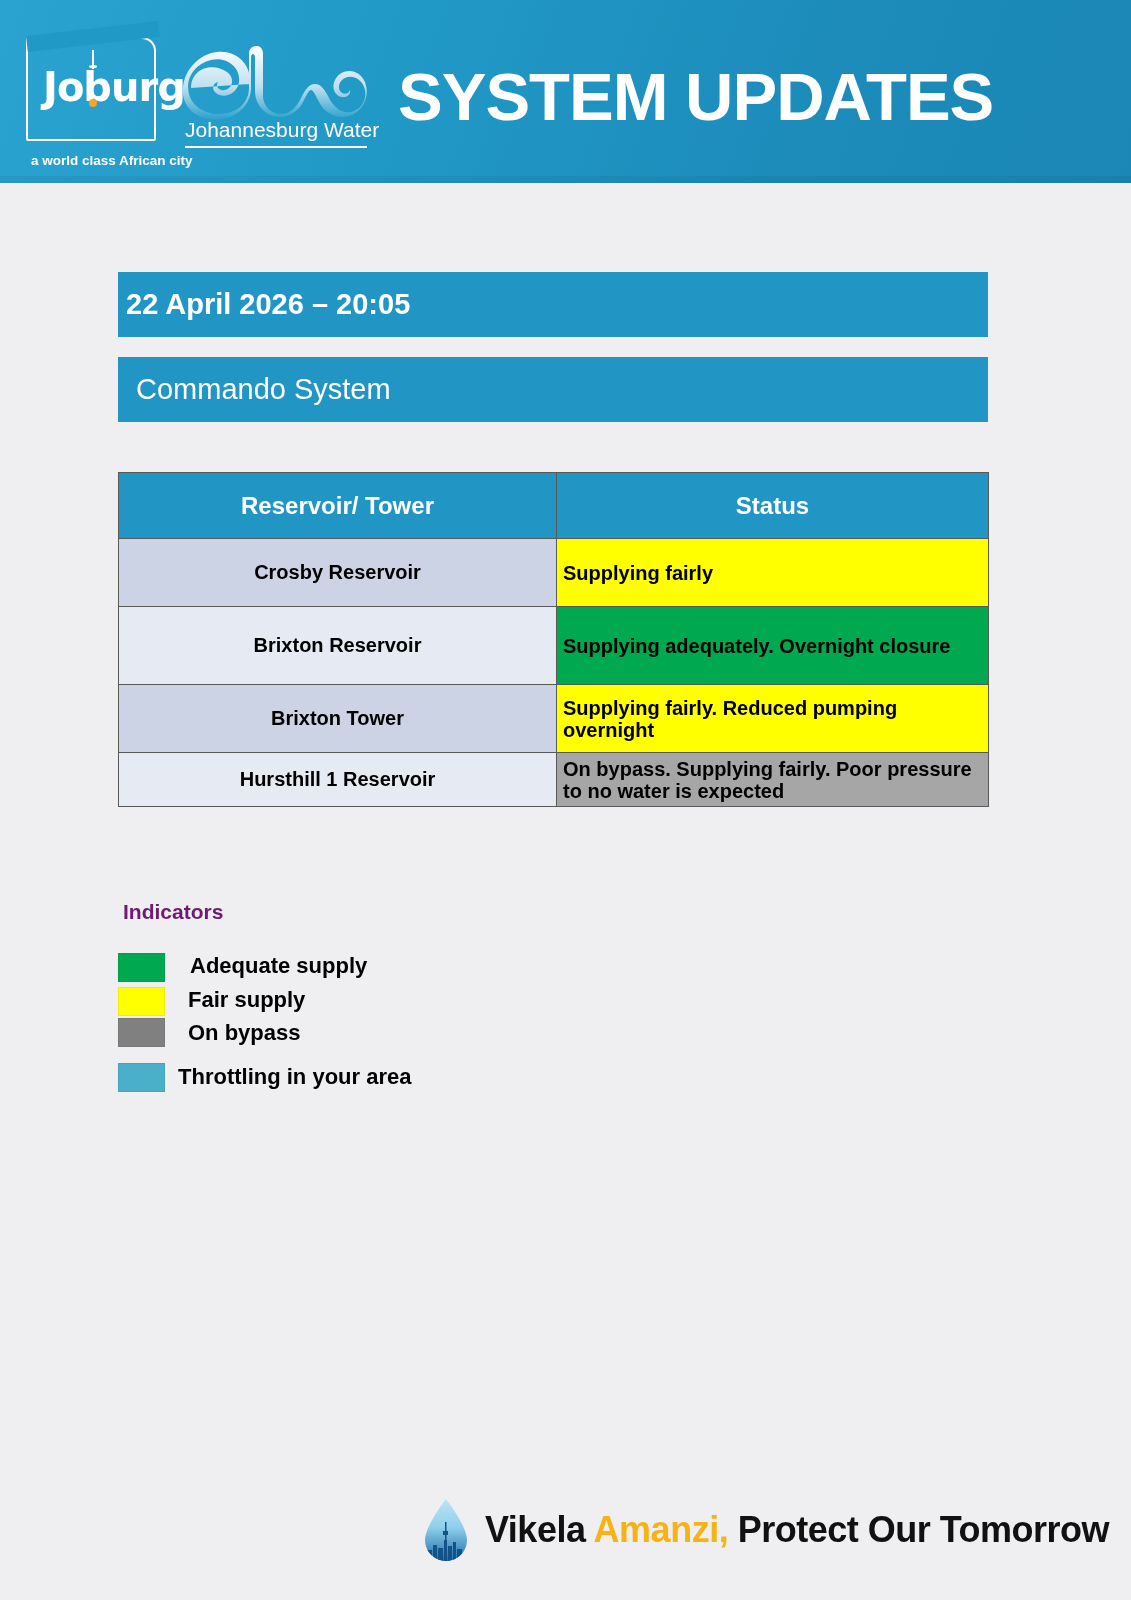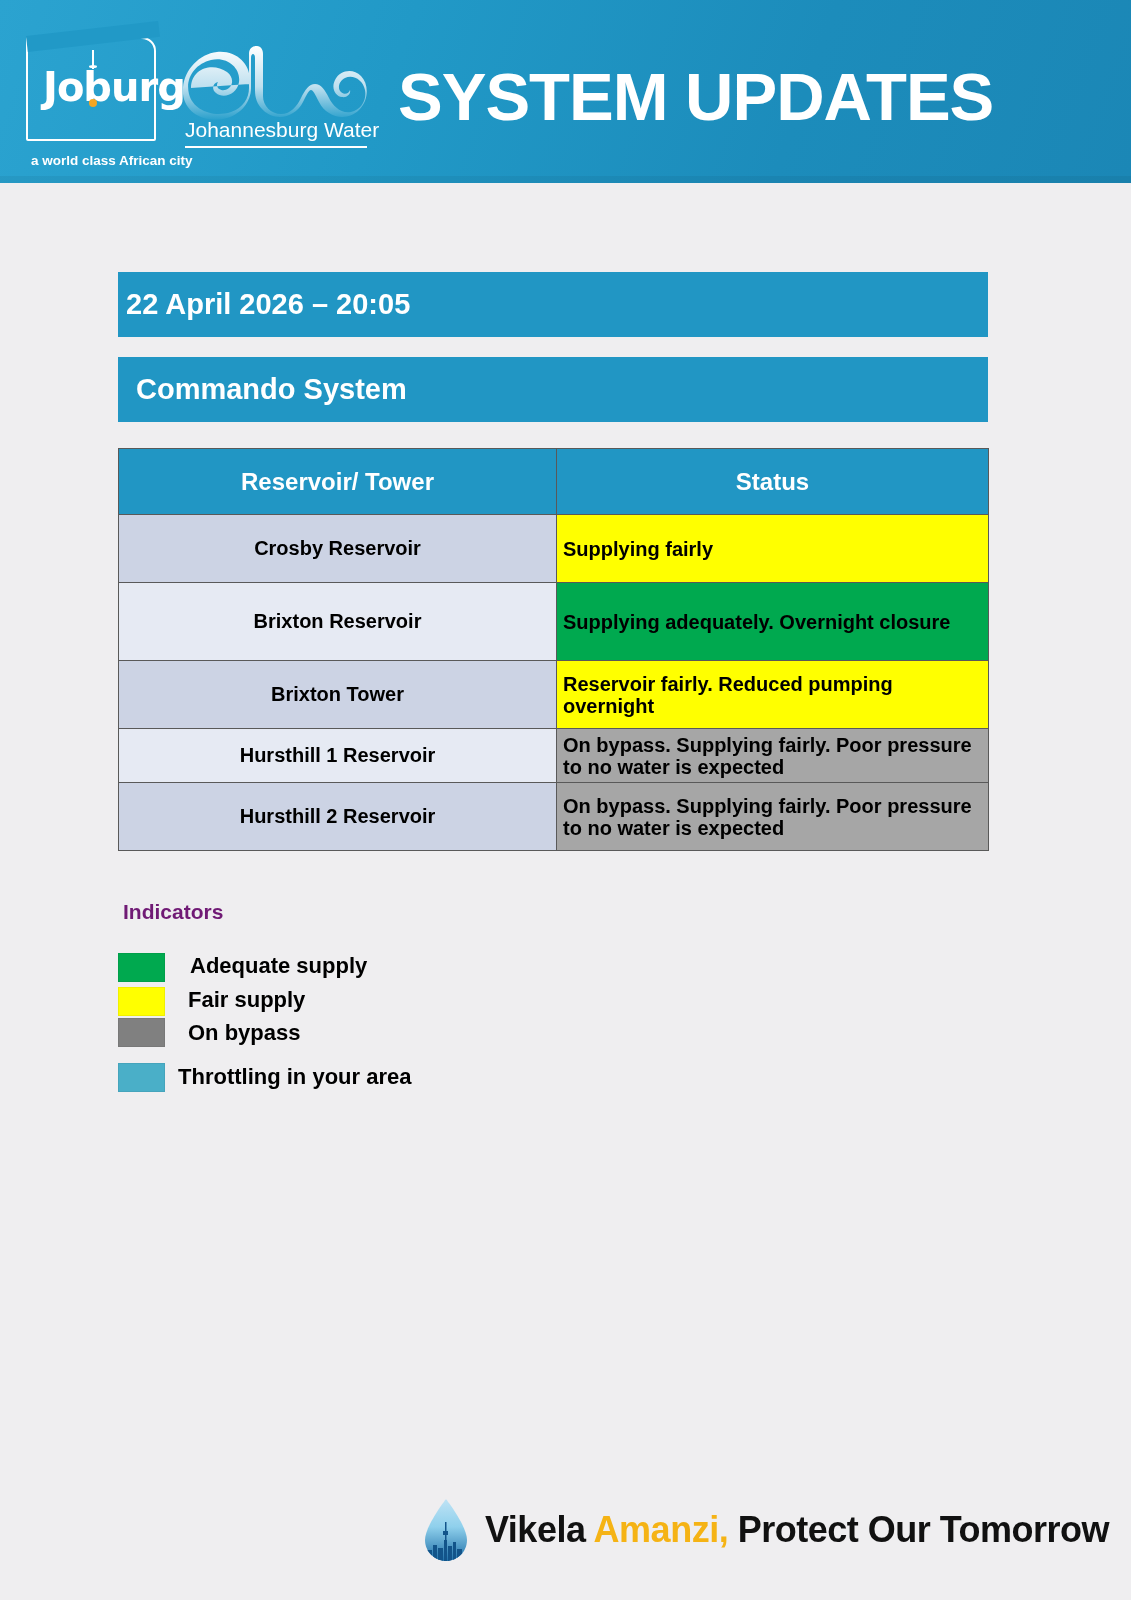--- a/index.html
+++ b/index.html
@@ -155,29 +155,29 @@
     position: absolute;
     left: 118px; top: 357px;
     width: 870px; height: 65px;
     background: #2196c4;
     display: flex;
     align-items: center;
     padding-left: 18px;
   }
   .system-bar span {
     font-size: 29px;
-    font-weight: 700;
+    font-weight: 400;
     color: #ffffff;
     font-family: "Liberation Sans", sans-serif;
   }
 
   
   .status-table {
     position: absolute;
-    left: 118px; top: 448px;
+    left: 118px; top: 472px;
     width: 870px;
     border-collapse: collapse;
     table-layout: fixed;
   }
   .status-table th,
   .status-table td {
     border: 1px solid #595959;
     vertical-align: middle;
   }
   .status-table th {
@@ -331,29 +331,25 @@
     <tr class="row-a r1">
       <td class="name-cell name-bottom">Crosby Reservoir</td>
       <td class="status-cell" id="s0" style="background: rgb(255, 255, 0);">Supplying fairly</td>
     </tr>
     <tr class="row-b r2">
       <td class="name-cell">Brixton Reservoir</td>
       <td class="status-cell status-top" id="s1" style="background: rgb(0, 169, 79);">Supplying adequately. Overnight closure</td>
     </tr>
     <tr class="row-a r3">
       <td class="name-cell">Brixton Tower</td>
-      <td class="status-cell status-top" id="s2" style="background: rgb(255, 255, 0);">Reservoir fairly. Reduced pumping overnight</td>
+      <td class="status-cell status-top" id="s2" style="background: rgb(255, 255, 0);">Supplying fairly. Reduced pumping overnight</td>
     </tr>
     <tr class="row-b r4">
       <td class="name-cell">Hursthill 1 Reservoir</td>
       <td class="status-cell status-top" id="s3" style="background: rgb(166, 166, 166);">On bypass. Supplying fairly. Poor pressure to no water is expected</td>
-    </tr>
-    <tr class="row-a r5">
-      <td class="name-cell name-bottom">Hursthill 2 Reservoir</td>
-      <td class="status-cell status-top" id="s4" style="background: rgb(166, 166, 166);">On bypass. Supplying fairly. Poor pressure to no water is expected</td>
     </tr>
   </tbody>
 </table>
 
 <div class="indicators-title">Indicators</div>
 
 <div class="legend">
   <div class="legend-row lg0">
     <div class="swatch" id="sw0" style="background: rgb(0, 169, 79);"></div>
     <div class="lbl">Adequate supply</div>

